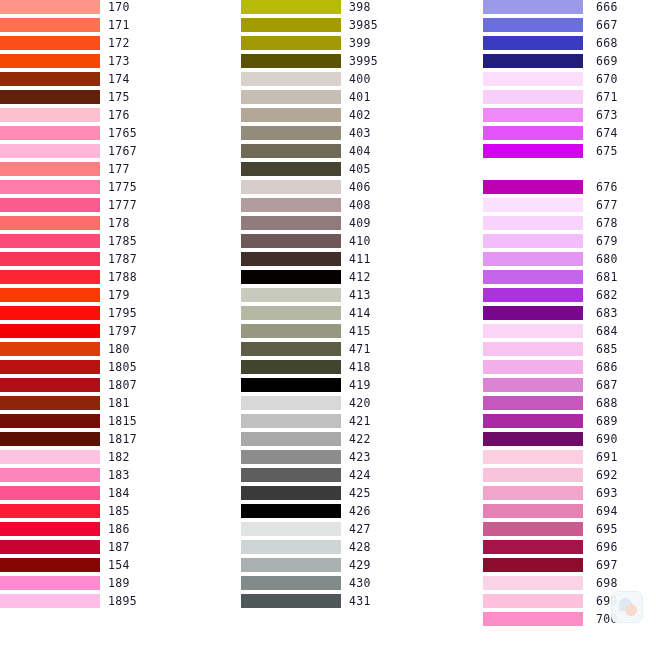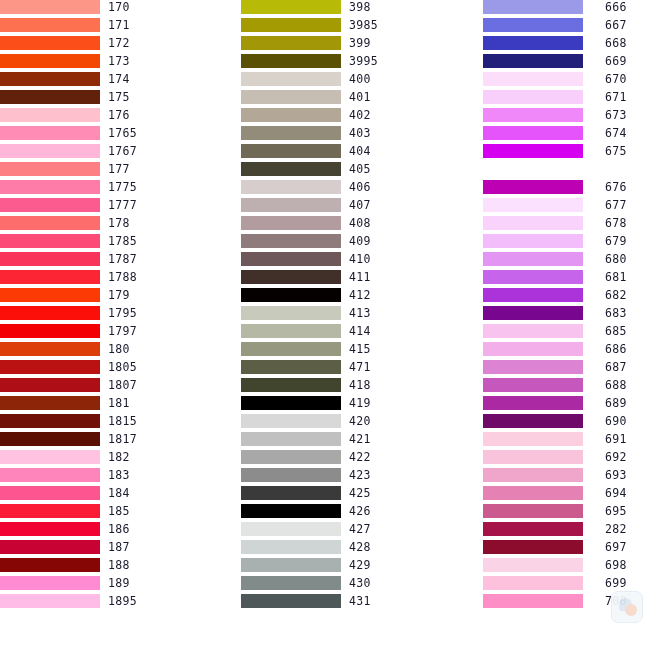--- a/index.html
+++ b/index.html
@@ -45,21 +45,21 @@
   }
   .chip-label {
     margin-left: 8px;
     font-size: 11.5px;
     line-height: 14px;
     color: #1a1a2e;
     letter-spacing: 0.3px;
     white-space: nowrap;
   }
   #col-2 .chip-label {
-    margin-left: 22px;
+    margin-left: 13px;
   }
 
   
   #watermark {
     position: absolute;
     left: 611px;
     top: 591px;
     width: 32px;
     height: 32px;
     border-radius: 7px;
@@ -212,21 +212,21 @@
       <div class="swatch-row">
         <span class="chip" style="background-color: rgb(242, 2, 50);"></span>
         <span class="chip-label">186</span>
       </div>
       <div class="swatch-row">
         <span class="chip" style="background-color: rgb(200, 2, 51);"></span>
         <span class="chip-label">187</span>
       </div>
       <div class="swatch-row">
         <span class="chip" style="background-color: rgb(134, 6, 5);"></span>
-        <span class="chip-label">188</span>
+        <span class="chip-label">154</span>
       </div>
       <div class="swatch-row">
         <span class="chip" style="background-color: rgb(255, 140, 210);"></span>
         <span class="chip-label">189</span>
       </div>
       <div class="swatch-row">
         <span class="chip" style="background-color: rgb(255, 188, 231);"></span>
         <span class="chip-label">1895</span>
       </div>
     </div>
@@ -269,24 +269,20 @@
       </div>
       <div class="swatch-row">
         <span class="chip" style="background-color: rgb(71, 67, 50);"></span>
         <span class="chip-label">405</span>
       </div>
       <div class="swatch-row">
         <span class="chip" style="background-color: rgb(215, 205, 204);"></span>
         <span class="chip-label">406</span>
       </div>
       <div class="swatch-row">
-        <span class="chip" style="background-color: rgb(190, 176, 176);"></span>
-        <span class="chip-label">407</span>
-      </div>
-      <div class="swatch-row">
         <span class="chip" style="background-color: rgb(178, 156, 159);"></span>
         <span class="chip-label">408</span>
       </div>
       <div class="swatch-row">
         <span class="chip" style="background-color: rgb(143, 123, 124);"></span>
         <span class="chip-label">409</span>
       </div>
       <div class="swatch-row">
         <span class="chip" style="background-color: rgb(110, 88, 90);"></span>
         <span class="chip-label">410</span>
@@ -333,20 +329,24 @@
       </div>
       <div class="swatch-row">
         <span class="chip" style="background-color: rgb(168, 168, 168);"></span>
         <span class="chip-label">422</span>
       </div>
       <div class="swatch-row">
         <span class="chip" style="background-color: rgb(140, 140, 140);"></span>
         <span class="chip-label">423</span>
       </div>
       <div class="swatch-row">
+        <span class="chip" style="background-color: rgb(94, 94, 94);"></span>
+        <span class="chip-label">424</span>
+      </div>
+      <div class="swatch-row">
         <span class="chip" style="background-color: rgb(58, 58, 58);"></span>
         <span class="chip-label">425</span>
       </div>
       <div class="swatch-row">
         <span class="chip" style="background-color: rgb(2, 2, 2);"></span>
         <span class="chip-label">426</span>
       </div>
       <div class="swatch-row">
         <span class="chip" style="background-color: rgb(225, 228, 227);"></span>
         <span class="chip-label">427</span>
@@ -435,20 +435,24 @@
       </div>
       <div class="swatch-row">
         <span class="chip" style="background-color: rgb(171, 51, 217);"></span>
         <span class="chip-label">682</span>
       </div>
       <div class="swatch-row">
         <span class="chip" style="background-color: rgb(121, 6, 143);"></span>
         <span class="chip-label">683</span>
       </div>
       <div class="swatch-row">
+        <span class="chip" style="background-color: rgb(250, 213, 245);"></span>
+        <span class="chip-label">684</span>
+      </div>
+      <div class="swatch-row">
         <span class="chip" style="background-color: rgb(249, 195, 239);"></span>
         <span class="chip-label">685</span>
       </div>
       <div class="swatch-row">
         <span class="chip" style="background-color: rgb(243, 175, 233);"></span>
         <span class="chip-label">686</span>
       </div>
       <div class="swatch-row">
         <span class="chip" style="background-color: rgb(221, 131, 211);"></span>
         <span class="chip-label">687</span>
@@ -480,21 +484,21 @@
       <div class="swatch-row">
         <span class="chip" style="background-color: rgb(229, 129, 179);"></span>
         <span class="chip-label">694</span>
       </div>
       <div class="swatch-row">
         <span class="chip" style="background-color: rgb(203, 91, 143);"></span>
         <span class="chip-label">695</span>
       </div>
       <div class="swatch-row">
         <span class="chip" style="background-color: rgb(165, 19, 72);"></span>
-        <span class="chip-label">282</span>
+        <span class="chip-label">696</span>
       </div>
       <div class="swatch-row">
         <span class="chip" style="background-color: rgb(139, 12, 45);"></span>
         <span class="chip-label">697</span>
       </div>
       <div class="swatch-row">
         <span class="chip" style="background-color: rgb(251, 211, 230);"></span>
         <span class="chip-label">698</span>
       </div>
       <div class="swatch-row">

